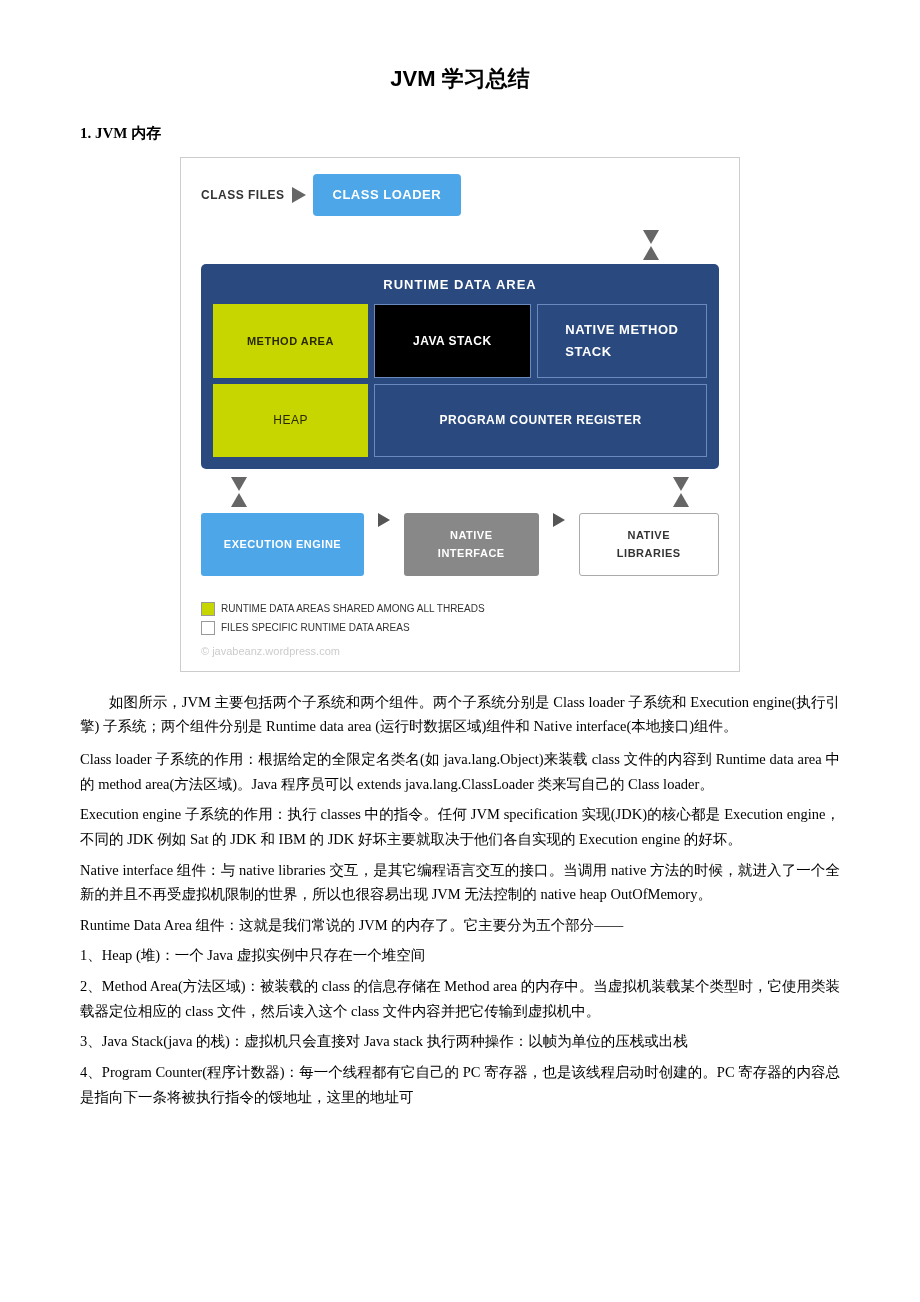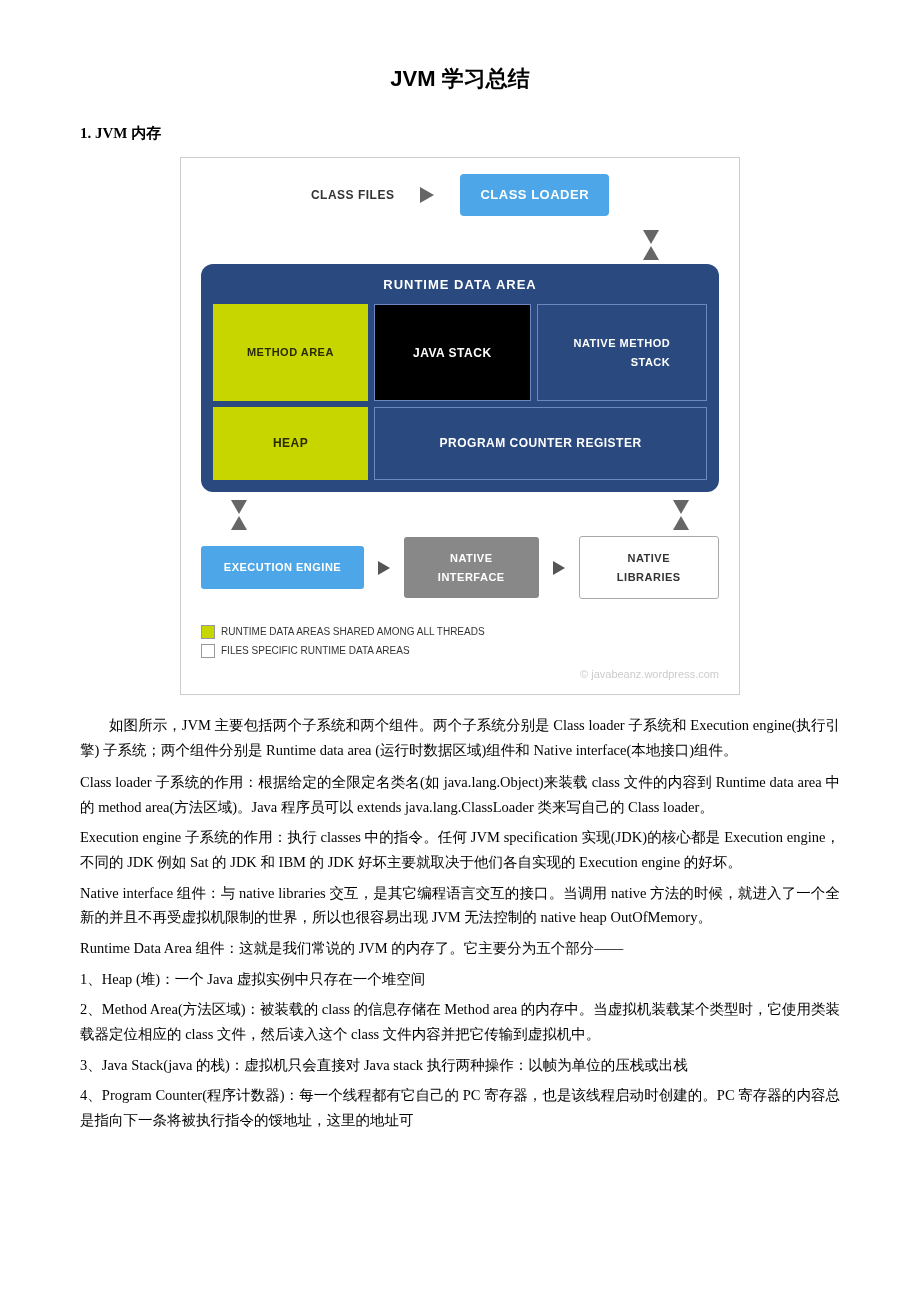--- a/index.html
+++ b/index.html
@@ -33,22 +33,22 @@
       background: #fff;
       width: 100%;
       max-width: 560px;
       margin-left: auto;
       margin-right: auto;
       font-family: Arial, sans-serif;
     }
     .diagram-top-row {
       display: flex;
       align-items: center;
-      justify-content: center;
-      gap: 26px;
+      justify-content: flex-start;
+      gap: 7px;
       margin-bottom: 10px;
     }
     .class-files-label {
       font-size: 12px;
       font-weight: bold;
       color: #333;
       letter-spacing: 0.5px;
     }
     .arrow-right {
       display: inline-block;
@@ -77,21 +77,21 @@
       color: #fff;
       font-weight: bold;
       font-size: 13px;
       padding: 10px 20px;
       border-radius: 4px;
       letter-spacing: 0.5px;
     }
     .runtime-data-area {
       background: #2a4a7f;
       color: #fff;
-      border-radius: 12px;
+      border-radius: 5px;
       padding: 10px 12px 12px 12px;
       margin-bottom: 6px;
     }
     .rda-title {
       text-align: center;
       font-size: 13px;
       font-weight: bold;
       letter-spacing: 1px;
       margin-bottom: 8px;
       color: #fff;
@@ -125,38 +125,38 @@
       border: 1.5px solid #6a8abf;
       display: flex;
       align-items: center;
       justify-content: center;
       letter-spacing: 0.5px;
     }
     .native-method-box {
       background: #2a4a7f;
       color: #fff;
       font-weight: bold;
-      font-size: 11px;
-      padding: 29px 10px;
+      font-size: 13px;
+      padding: 14px 10px;
       flex: 1.1;
-      text-align: right;
+      text-align: left;
       border: 1.5px solid #6a8abf;
       display: flex;
       align-items: center;
       justify-content: center;
       letter-spacing: 0.5px;
     }
     .rda-bottom-row {
       display: flex;
       gap: 6px;
     }
     .heap-box {
       background: #c8d600;
       color: #2a2a00;
-      font-weight: bold;
+      font-weight: normal;
       font-size: 12px;
       padding: 26px 10px;
       flex: 1;
       text-align: center;
       display: flex;
       align-items: center;
       justify-content: center;
       letter-spacing: 0.5px;
     }
     .program-counter-box {
@@ -181,21 +181,20 @@
     }
     .arrow-pair {
       display: flex;
       flex-direction: column;
       align-items: center;
       gap: 2px;
     }
     .execution-row {
       display: flex;
       gap: 14px;
-      align-items: center;
       margin-top: 4px;
     }
     .exec-engine-box {
       background: #4da6e8;
       color: #fff;
       font-weight: bold;
       font-size: 11px;
       padding: 12px 8px;
       flex: 1.2;
       text-align: center;
@@ -262,21 +261,21 @@
       flex-shrink: 0;
     }
     .legend-color-white {
       width: 14px;
       height: 14px;
       background: #fff;
       border: 1px solid #999;
       flex-shrink: 0;
     }
     .watermark {
-      text-align: right;
+      text-align: left;
       font-size: 11px;
       color: #ccc;
       margin-top: 6px;
       font-family: Arial, sans-serif;
     }
     
     .body-text {
       text-indent: 2em;
       margin-bottom: 8px;
       text-align: justify;

